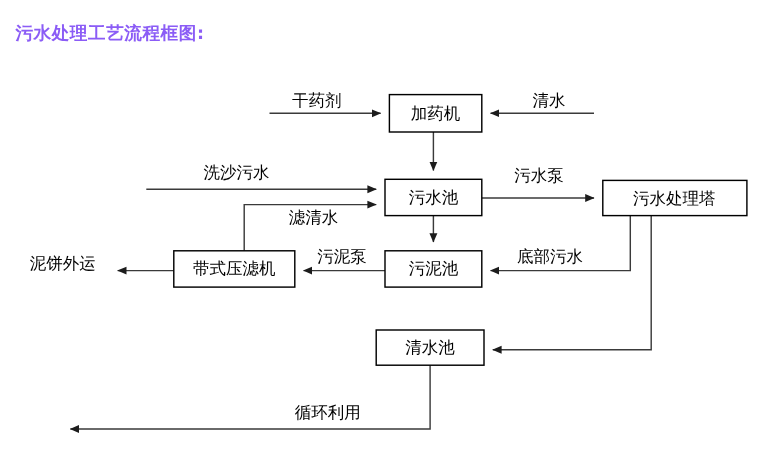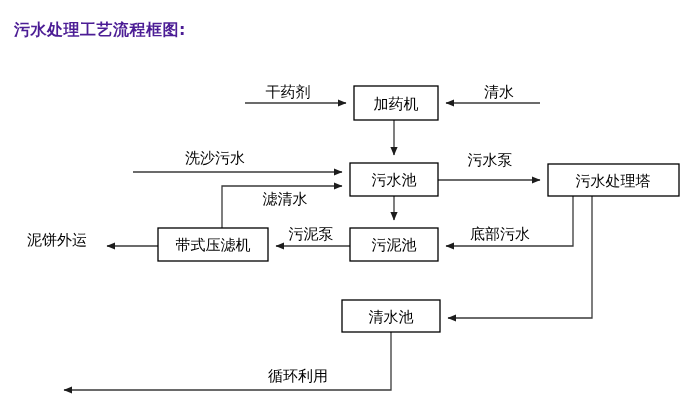--- a/index.html
+++ b/index.html
@@ -14,21 +14,21 @@
     background: #ffffff;
     overflow: hidden;
     font-family: "DejaVu Sans", "Liberation Sans", sans-serif;
   }
   #title {
     position: absolute;
     left: 14px;
     top: 20px;
     font-size: 16px;
     font-weight: bold;
-    color: #4c1d95;
+    color: #8b5cf6;
     letter-spacing: 0.5px;
     white-space: nowrap;
   }
   svg#flow {
     position: absolute;
     left: 0;
     top: 0;
     width: 700px;
     height: 420px;
   }

